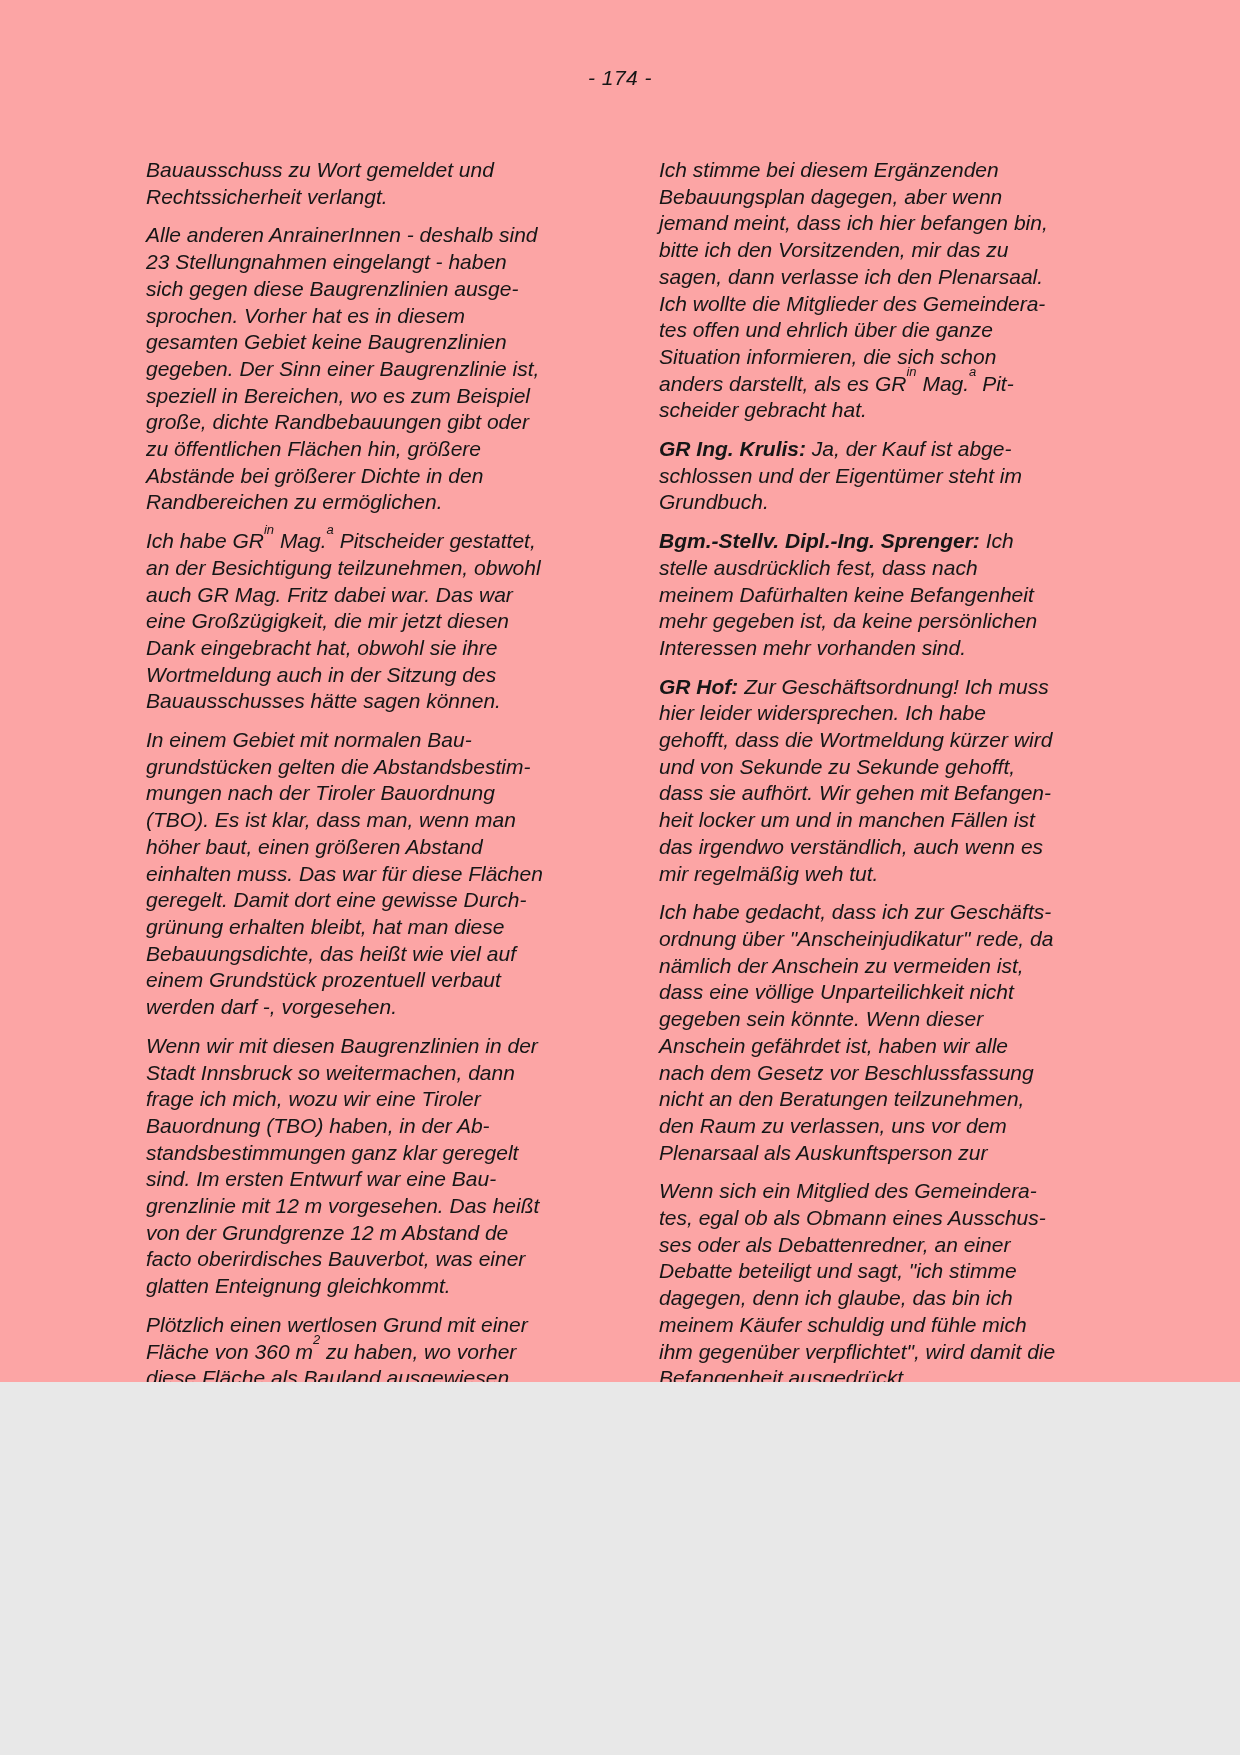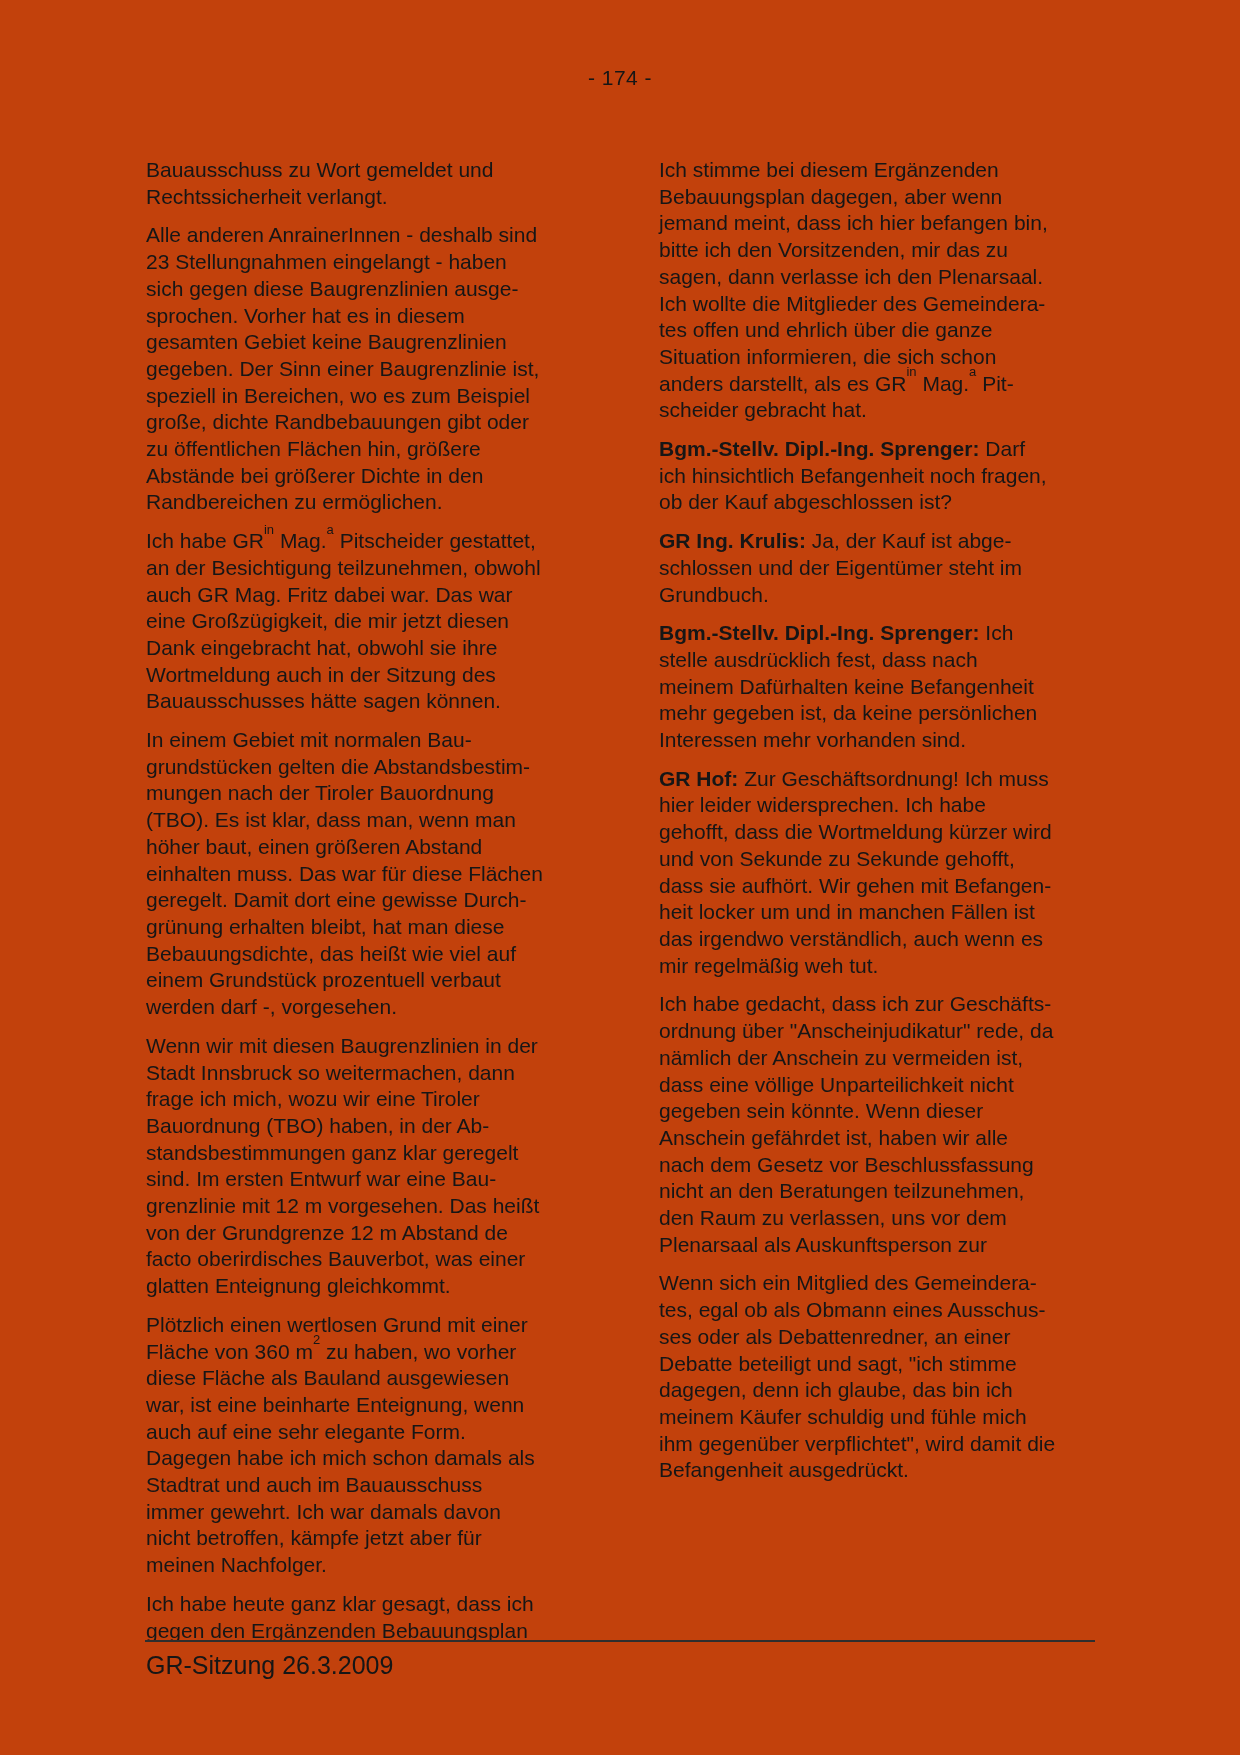--- a/index.html
+++ b/index.html
@@ -9,23 +9,24 @@
   }
   body {
     width: 1240px;
     height: 1755px;
     font-family: "Liberation Sans", sans-serif;
     color: #161616;
   }
   .page {
     position: relative;
     width: 1240px;
-    height: 1755px;
-    background: #c2410c;
+    height: 1382px;
+    background: #fca5a5;
     overflow: hidden;
+    font-style: italic;
   }
   .page-number {
     position: absolute;
     top: 66px;
     left: 0;
     width: 100%;
     text-align: center;
     font-size: 21px;
     letter-spacing: 0.5px;
   }
@@ -118,23 +119,21 @@
 
   <div class="col col-right" id="col-right"><p class="para"><span>Ich stimme bei diesem Ergänzenden
 Bebauungsplan dagegen, aber wenn
 jemand meint, dass ich hier befangen bin,
 bitte ich den Vorsitzenden, mir das zu
 sagen, dann verlasse ich den Plenarsaal.
 Ich wollte die Mitglieder des Gemeindera-
 tes offen und ehrlich über die ganze
 Situation informieren, die sich schon
 anders darstellt, als es GR</span><sup>in</sup><span> Mag.</span><sup>a</sup><span> Pit-
-scheider gebracht hat.</span></p><p class="para"><b>Bgm.-Stellv. Dipl.-Ing. Sprenger:</b><span> Darf
-ich hinsichtlich Befangenheit noch fragen,
-ob der Kauf abgeschlossen ist?</span></p><p class="para"><b>GR Ing. Krulis:</b><span> Ja, der Kauf ist abge-
+scheider gebracht hat.</span></p><p class="para"><b>GR Ing. Krulis:</b><span> Ja, der Kauf ist abge-
 schlossen und der Eigentümer steht im
 Grundbuch.</span></p><p class="para"><b>Bgm.-Stellv. Dipl.-Ing. Sprenger:</b><span> Ich
 stelle ausdrücklich fest, dass nach
 meinem Dafürhalten keine Befangenheit
 mehr gegeben ist, da keine persönlichen
 Interessen mehr vorhanden sind.</span></p><p class="para"><b>GR Hof:</b><span> Zur Geschäftsordnung! Ich muss
 hier leider widersprechen. Ich habe
 gehofft, dass die Wortmeldung kürzer wird
 und von Sekunde zu Sekunde gehofft,
 dass sie aufhört. Wir gehen mit Befangen-

